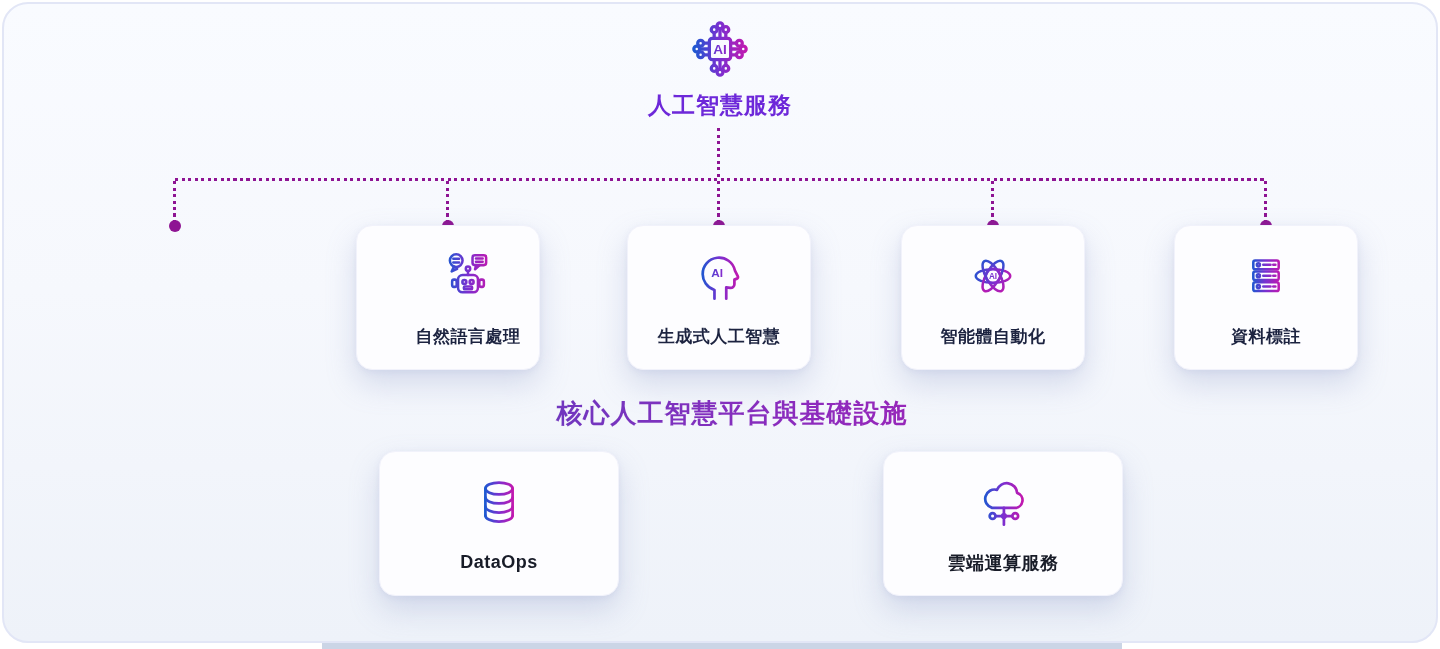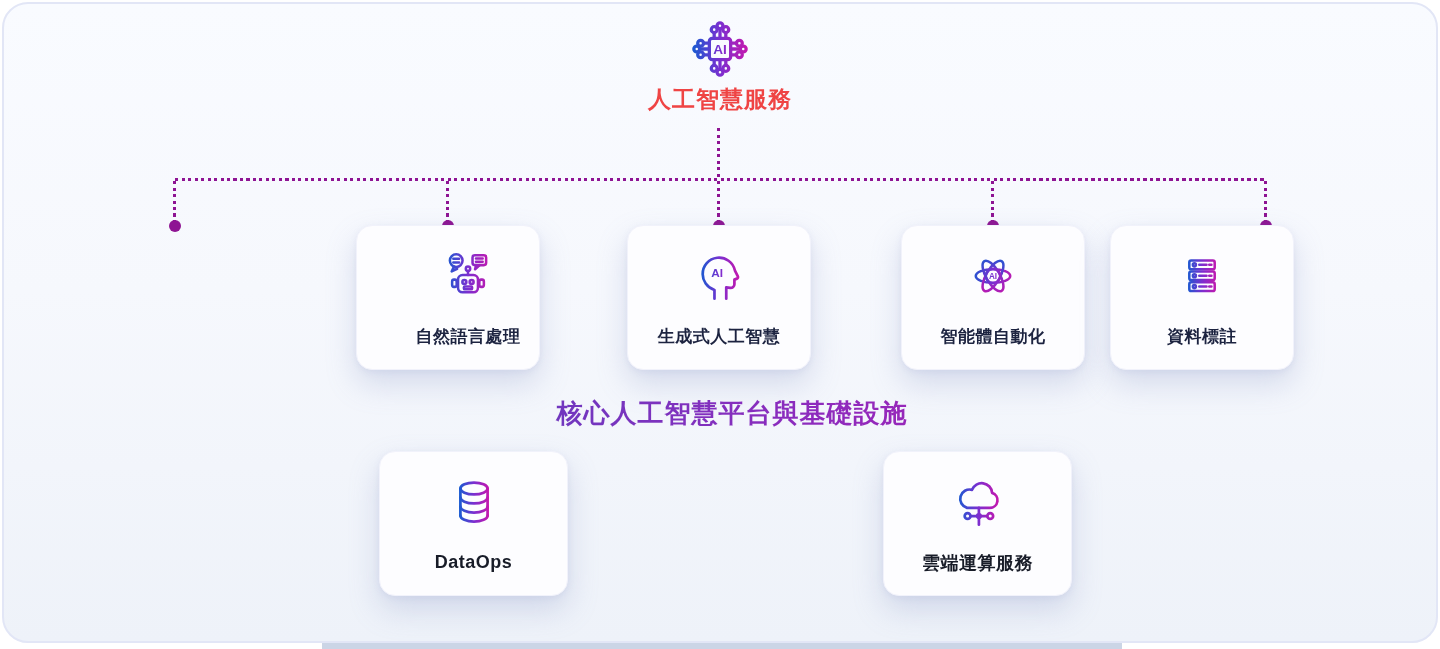--- a/index.html
+++ b/index.html
@@ -6,34 +6,34 @@
   html,body { width:1440px; height:649px; overflow:hidden; background:#ffffff;
     font-family:"Liberation Sans","DejaVu Sans",sans-serif; }
   .stage { position:relative; width:1440px; height:649px; }
 
   .panel { position:absolute; left:2px; top:2px; width:1436px; height:641px;
     border:2px solid #e2e6f6; border-radius:26px;
     background:linear-gradient(180deg,#f9fbff 0%,#f6f8fd 45%,#eef2f9 100%); }
 
   .header { position:absolute; left:0; top:18px; width:100%; text-align:center; }
   .header .chip { display:inline-block; }
-  .page-title { font-size:23px; font-weight:700; color:#ef4444; letter-spacing:1px; }
+  .page-title { margin-top:6px; font-size:23px; font-weight:700; color:#6d28d9; letter-spacing:1px; }
 
   
   .dot-v { position:absolute; width:3px;
     background-image:repeating-linear-gradient(to bottom,var(--c) 0 3px,transparent 3px 6.5px); }
   .dot-h { position:absolute; height:3px;
     background-image:repeating-linear-gradient(to right,var(--c) 0 3px,transparent 3px 6.5px); }
   .node-dot { position:absolute; width:12px; height:12px; border-radius:50%; background:var(--c); }
 
   .card { position:absolute; width:184px; height:145px; background:#fdfdff;
     border:1px solid #f1f2fb; border-radius:16px;
     box-shadow:0 14px 30px rgba(138,152,198,.30), 0 2px 6px rgba(138,152,198,.12);
     display:flex; flex-direction:column; align-items:center; justify-content:center; gap:16px; }
-  .card.wide { width:189px; }
+  .card.wide { width:240px; }
   .card-label { font-size:17px; font-weight:600; color:#1c2340; letter-spacing:.5px; }
   .card.wide .card-label { color:#181c28; font-size:18px; }
 
   .section-heading { position:absolute; left:12px; top:396px; width:100%; text-align:center;
     font-size:26px; font-weight:700; letter-spacing:1px;
     background:linear-gradient(90deg,#3550c2 0%,#8c2bbd 55%,#cf15a8 100%);
     -webkit-background-clip:text; background-clip:text;
     color:#8c2bbd; -webkit-text-fill-color:transparent; }
 
   .bottom-strip { position:absolute; left:322px; top:643px; width:800px; height:6px; background:#cbd5e6; }
@@ -160,21 +160,21 @@
           <ellipse cx="32" cy="32" rx="19" ry="7.5" transform="rotate(60 32 32)"></ellipse>
           <ellipse cx="32" cy="32" rx="19" ry="7.5" transform="rotate(120 32 32)"></ellipse>
           <circle cx="32" cy="32" r="8"></circle>
         </g>
         <text x="32" y="35.5" text-anchor="middle" font-size="9" font-weight="700" fill="url(#g5)">AI</text>
       </svg>
     </span>
     <div class="card-label">智能體自動化</div>
   </div>
 
-  <div class="card" style="left:1110px; top:225px;text-align:right;">
+  <div class="card" style="left:1174px; top:225px;text-align:right;">
     <span>
       <svg width="58" height="58" viewBox="0 0 64 64" fill="none">
         <defs>
             <linearGradient id="g6" x1="16" y1="32" x2="48" y2="32" gradientUnits="userSpaceOnUse">
           <stop offset="0" stop-color="#1a5ad1"></stop>
               <stop offset=".5" stop-color="#7b2fd0"></stop>
               <stop offset="1" stop-color="#c318ae"></stop>
         </linearGradient>
           </defs>
         <g stroke="url(#g6)" stroke-width="2.8" stroke-linecap="round" stroke-linejoin="round">

